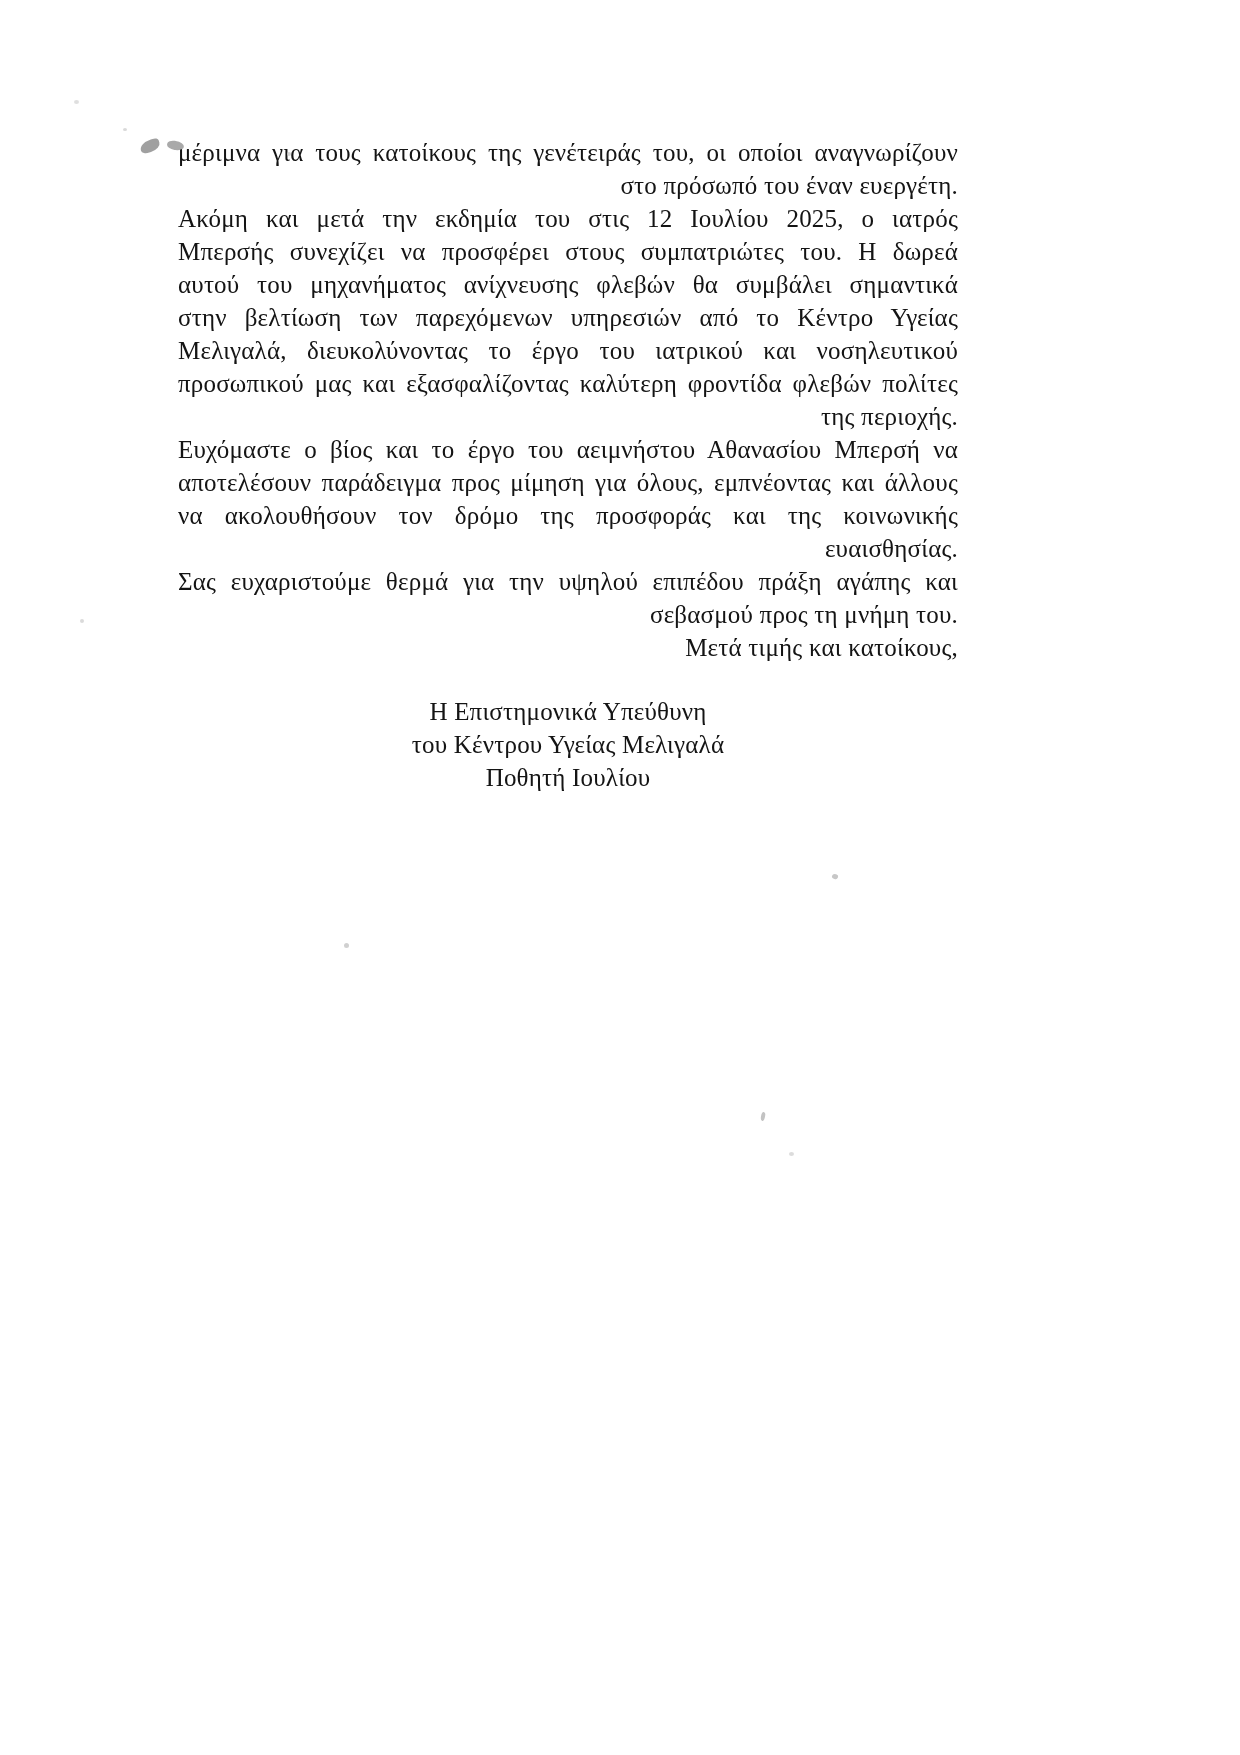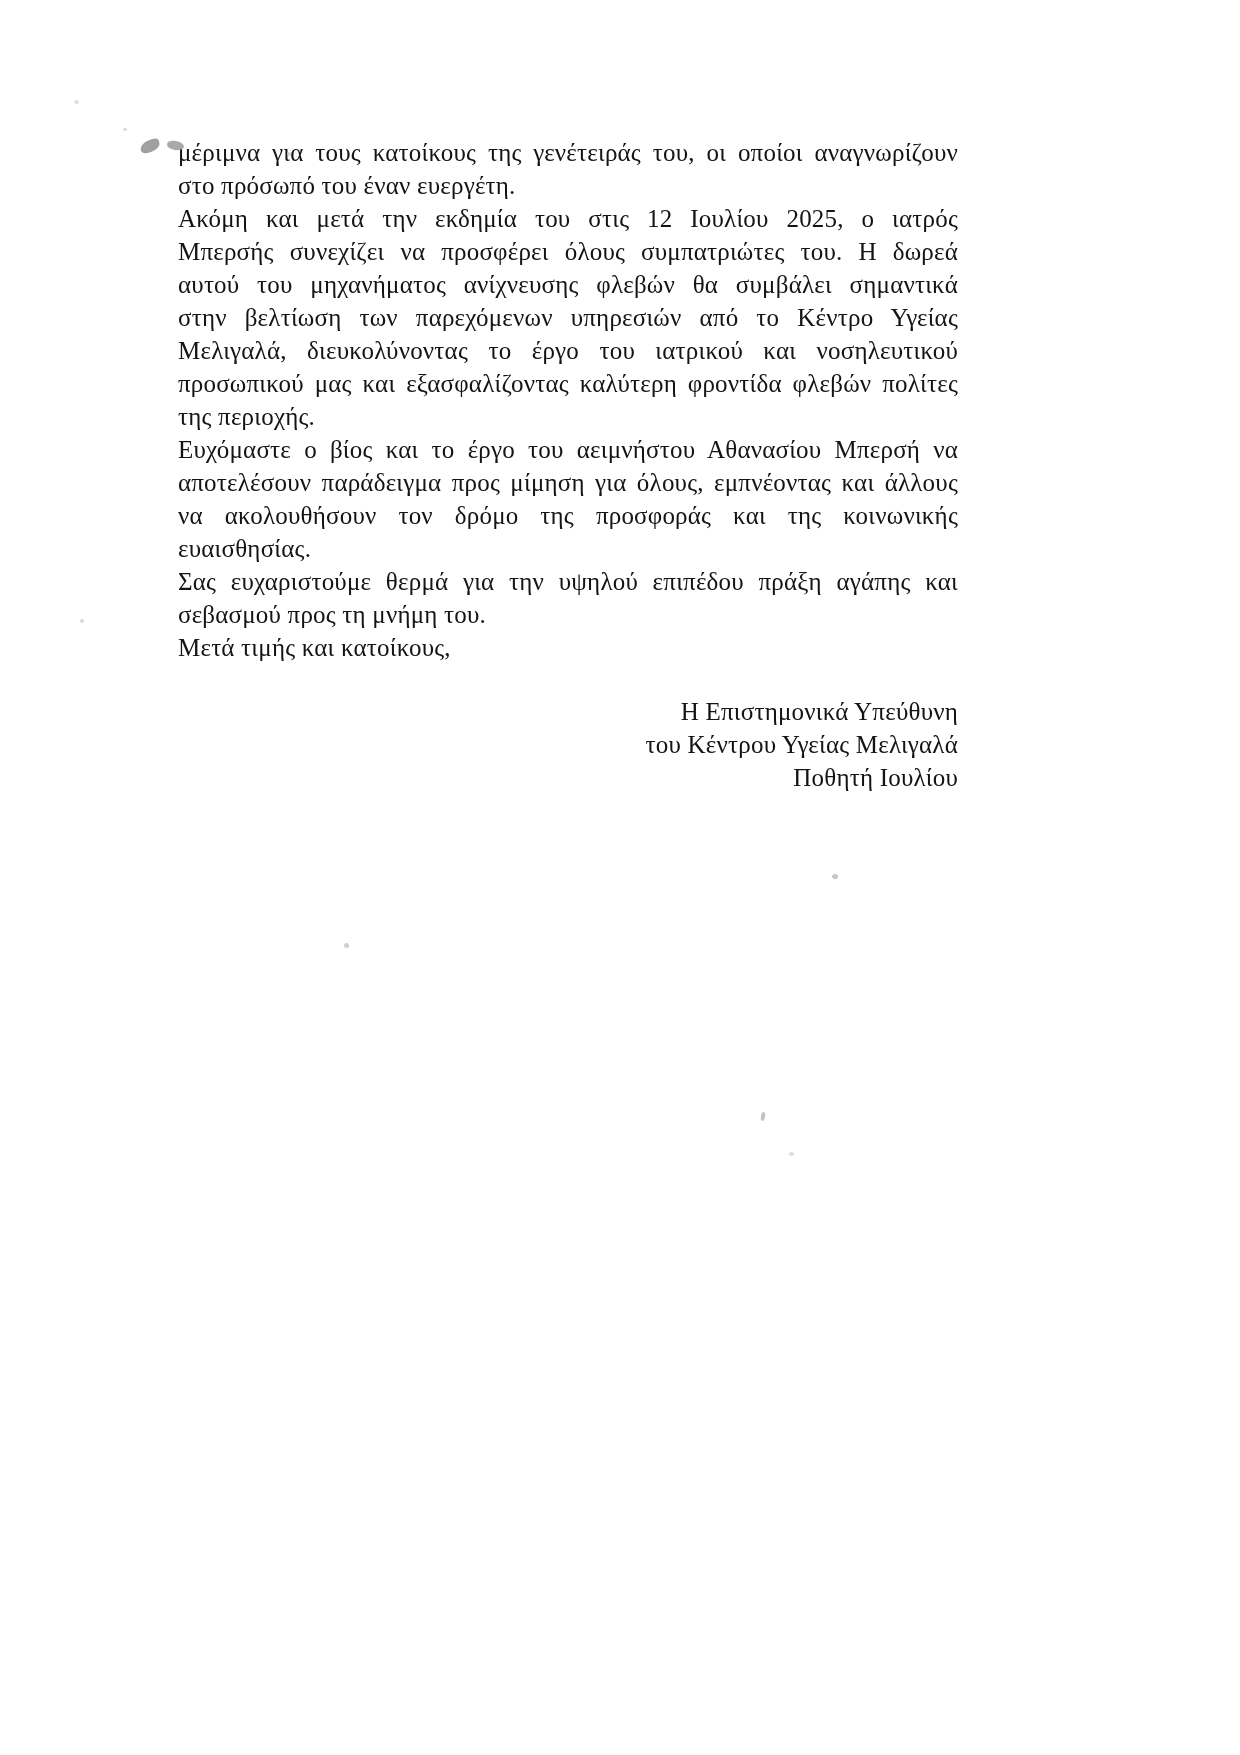--- a/index.html
+++ b/index.html
@@ -21,50 +21,50 @@
   .letter-body {
     position: absolute;
     left: 178px;
     top: 136px;
     width: 780px;
   }
   .line {
     font-size: 25px;
     line-height: 33px;
     white-space: normal;
-    text-align: left;
+    text-align: right;
     letter-spacing: 0.2px;
   }
   .line.just {
     text-align: justify;
     text-align-last: justify;
   }
   .signature-block {
     margin-top: 31px;
   }
   .signature-block .line {
-    text-align: right;
+    text-align: center;
   }
   .scan-mark {
     position: absolute;
     display: block;
     pointer-events: none;
   }
 </style>
 </head>
 <body>
 
 <div class="page">
 
   <div class="letter-body">
 
     <div class="line just">μέριμνα για τους κατοίκους της γενέτειράς του, οι οποίοι αναγνωρίζουν</div>
       <div class="line">στο πρόσωπό του έναν ευεργέτη.</div>
       <div class="line just">Ακόμη και μετά την εκδημία του στις 12 Ιουλίου 2025, ο ιατρός</div>
-      <div class="line just">Μπερσής συνεχίζει να προσφέρει όλους συμπατριώτες του. Η δωρεά</div>
+      <div class="line just">Μπερσής συνεχίζει να προσφέρει στους συμπατριώτες του. Η δωρεά</div>
       <div class="line just">αυτού του μηχανήματος ανίχνευσης φλεβών θα συμβάλει σημαντικά</div>
       <div class="line just">στην βελτίωση των παρεχόμενων υπηρεσιών από το Κέντρο Υγείας</div>
       <div class="line just">Μελιγαλά, διευκολύνοντας το έργο του ιατρικού και νοσηλευτικού</div>
       <div class="line just">προσωπικού μας και εξασφαλίζοντας καλύτερη φροντίδα φλεβών πολίτες</div>
       <div class="line">της περιοχής.</div>
       <div class="line just">Ευχόμαστε ο βίος και το έργο του αειμνήστου Αθανασίου Μπερσή να</div>
       <div class="line just">αποτελέσουν παράδειγμα προς μίμηση για όλους, εμπνέοντας και άλλους</div>
       <div class="line just">να ακολουθήσουν τον δρόμο της προσφοράς και της κοινωνικής</div>
       <div class="line">ευαισθησίας.</div>
       <div class="line just">Σας ευχαριστούμε θερμά για την υψηλού επιπέδου πράξη αγάπης και</div>

